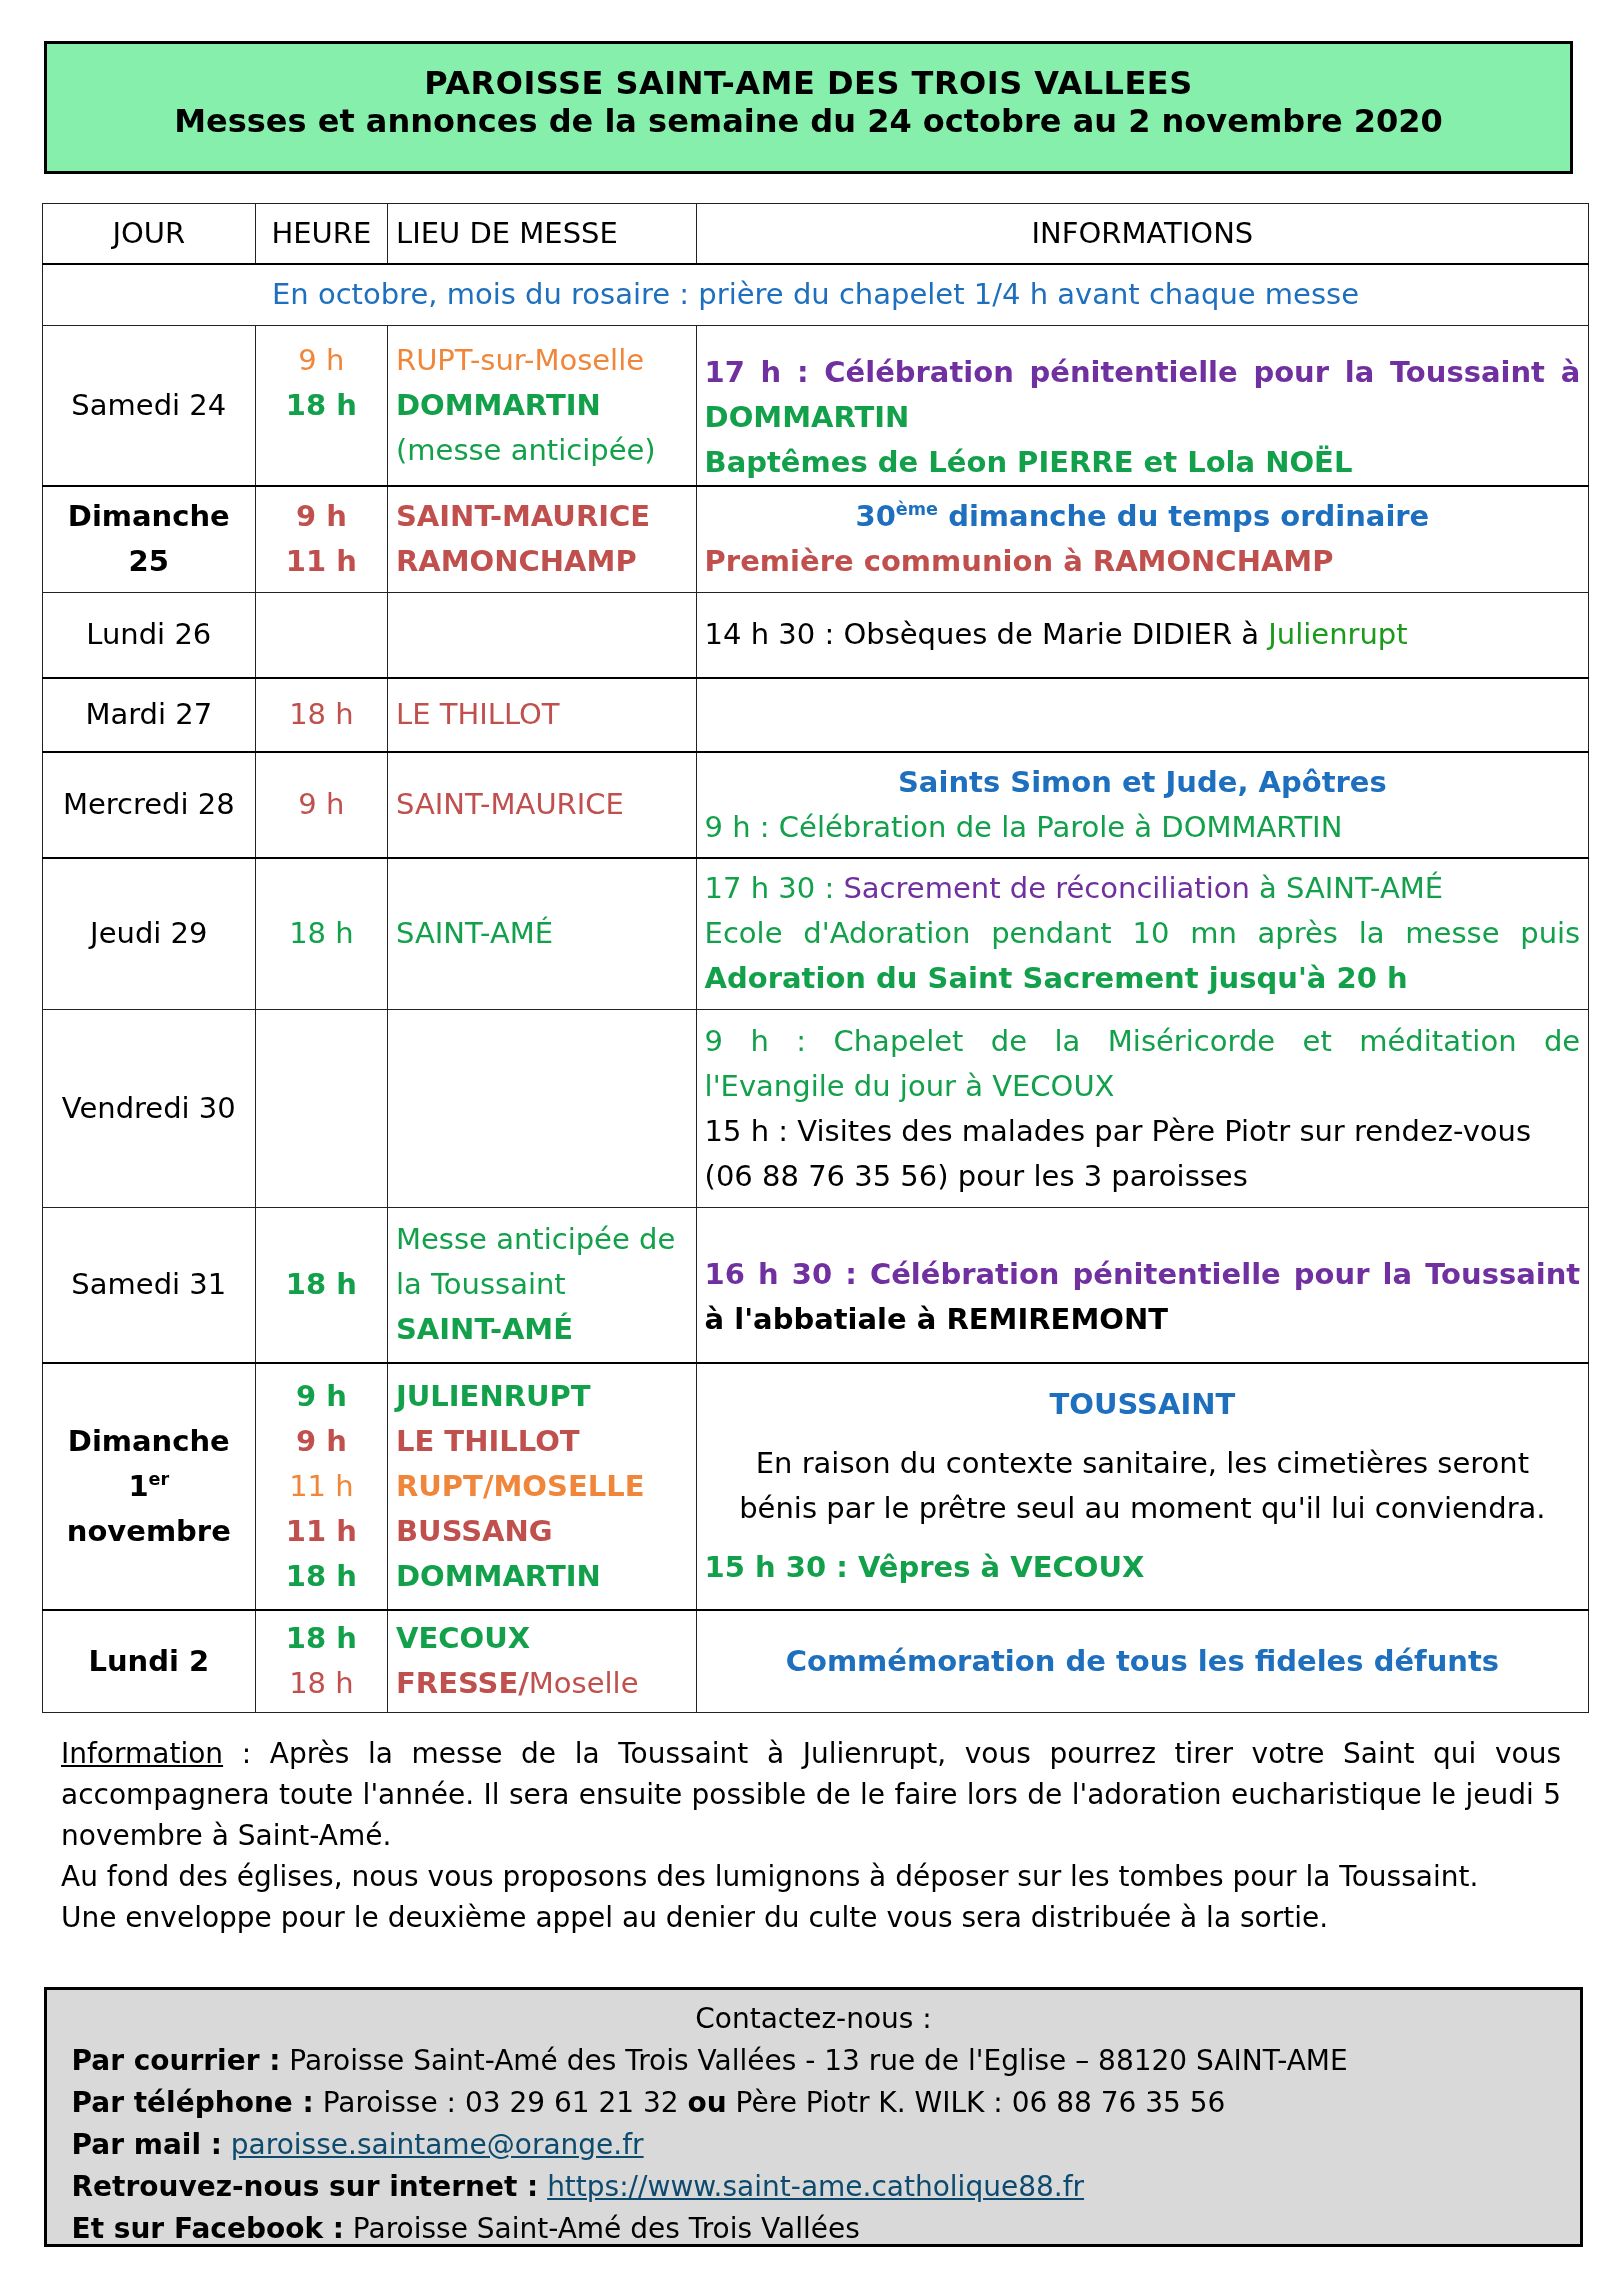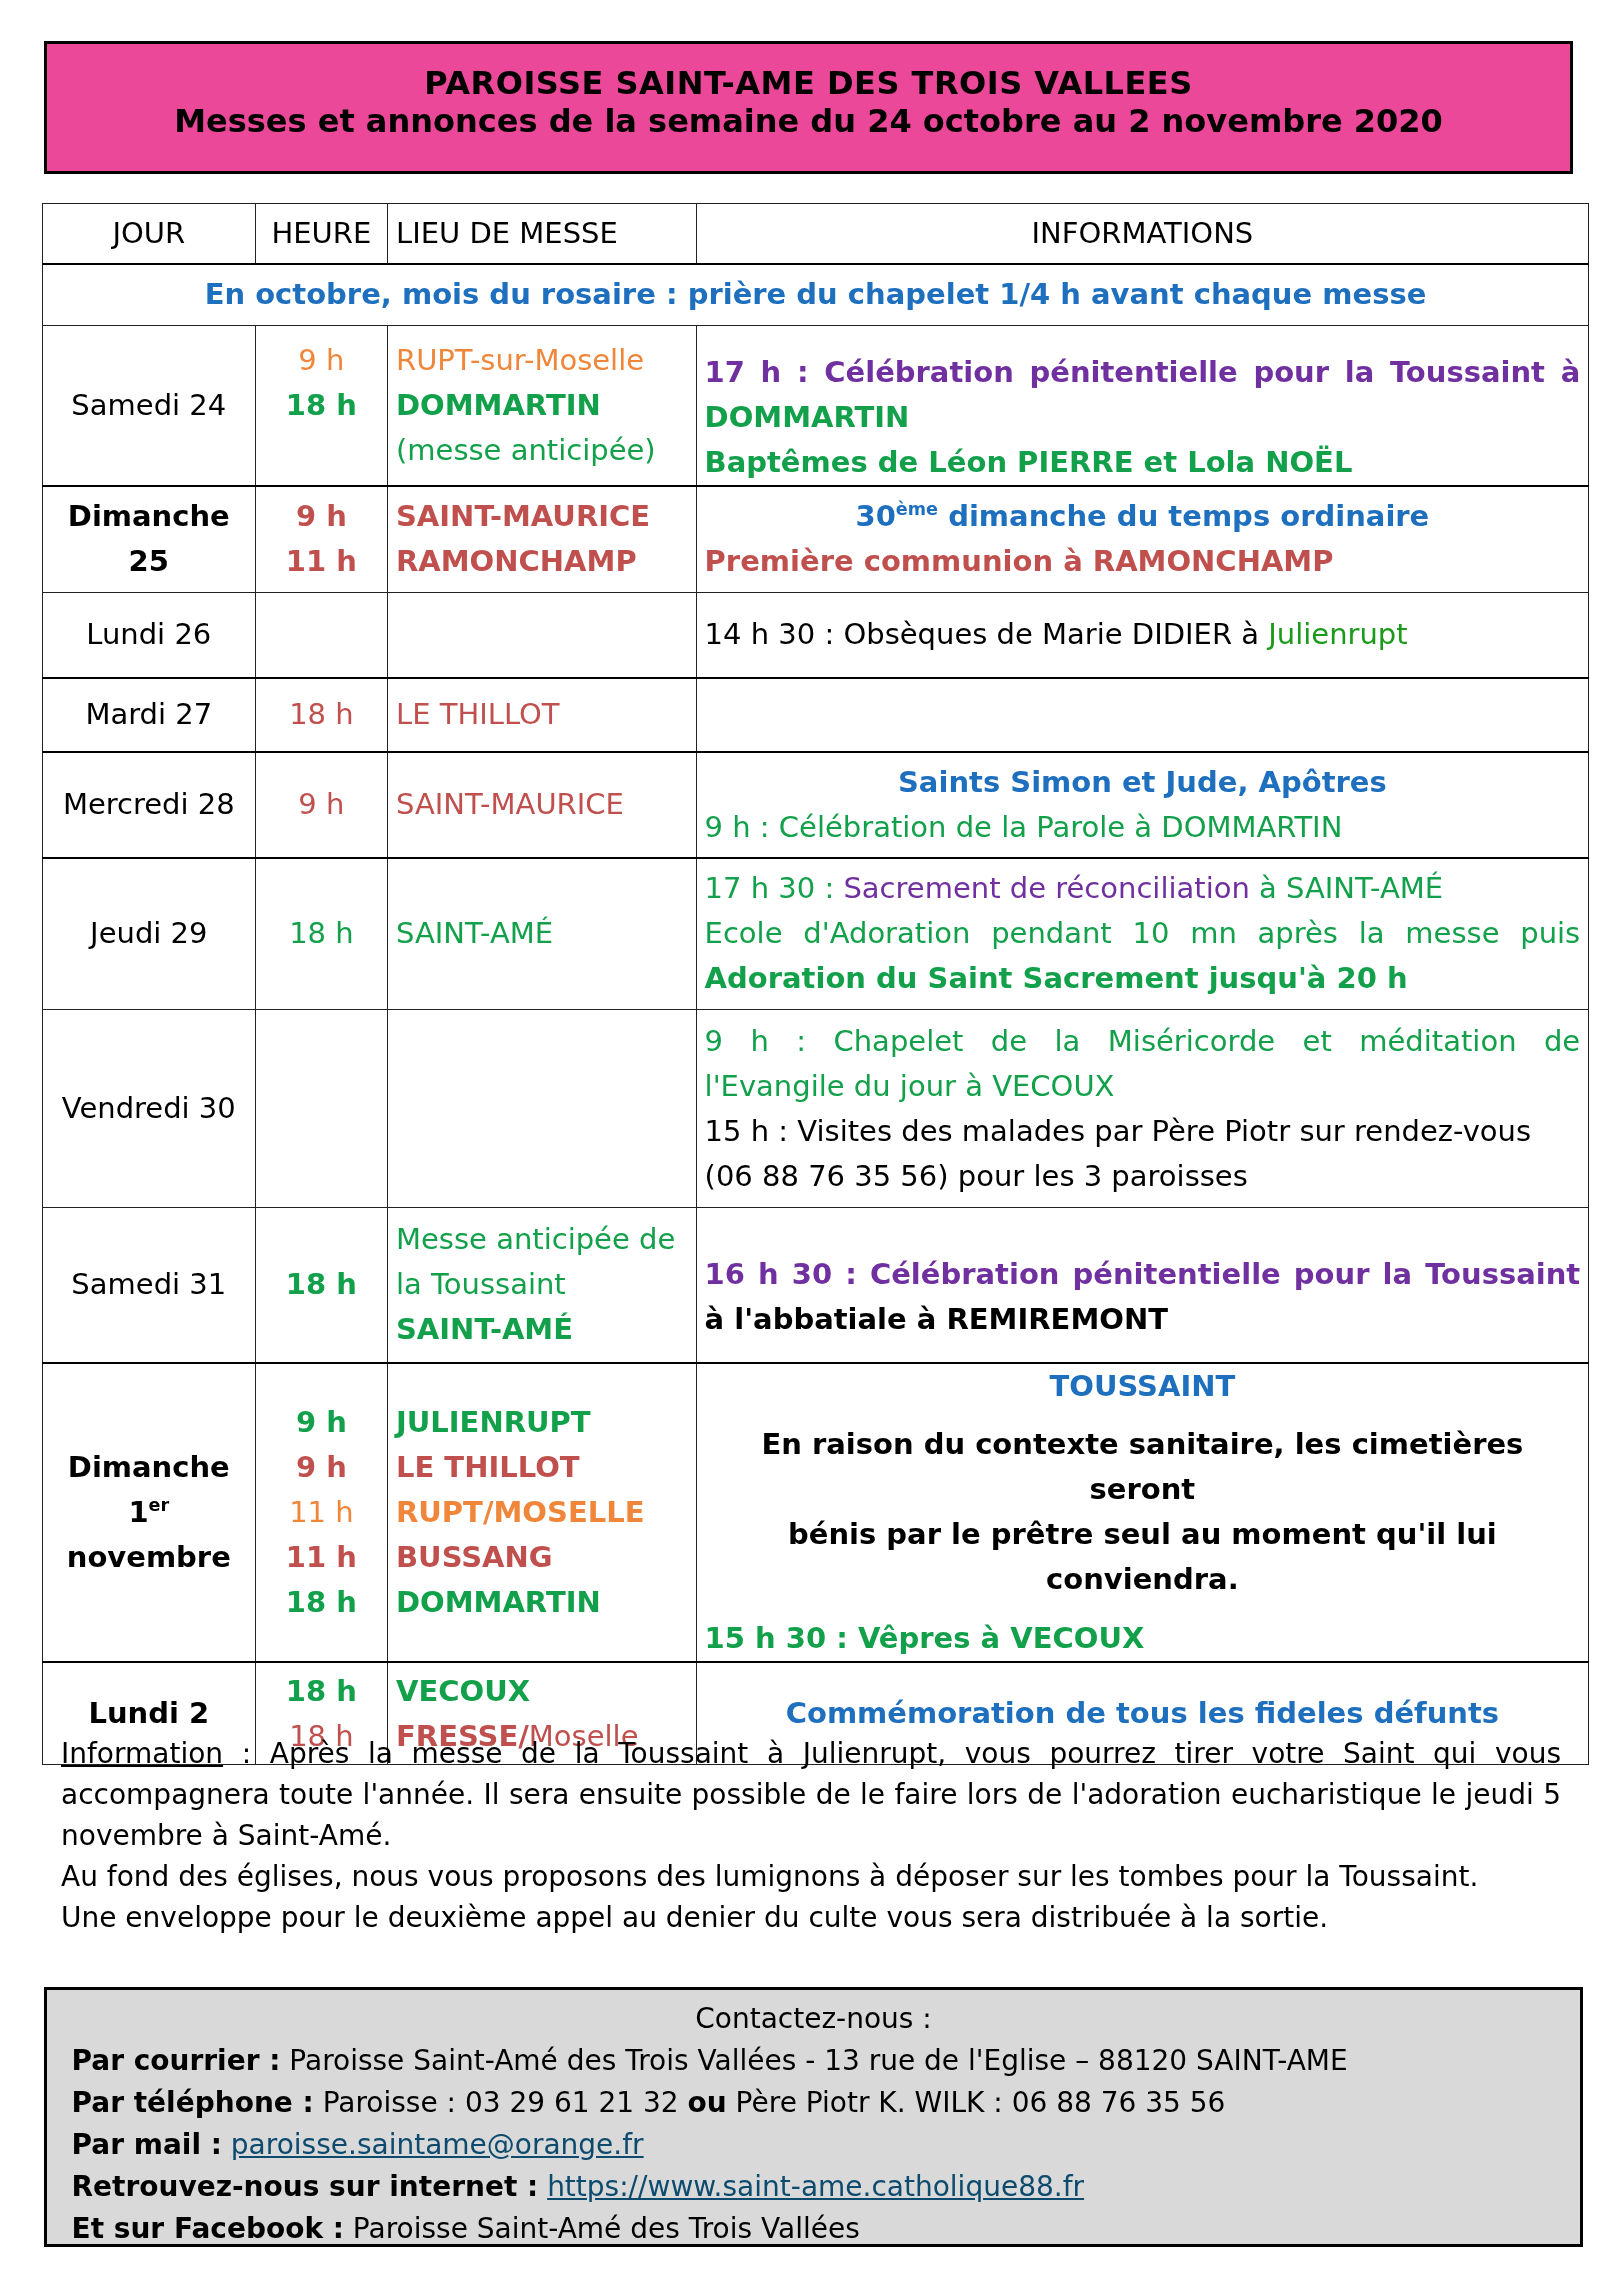--- a/index.html
+++ b/index.html
@@ -1,28 +1,28 @@
 <!DOCTYPE html>
 <html><head>
 <meta charset="utf-8">
 <style>
   html, body { margin:0; padding:0; background:#fff; }
   body { width:1621px; height:2293px; position:relative; font-family:"DejaVu Sans", sans-serif; color:#000; overflow:hidden; }
-  .title-box { position:absolute; left:44px; top:41px; width:1529px; height:133px; background:#ec4899; border:3.9px solid #000; box-sizing:border-box; text-align:center; }
+  .title-box { position:absolute; left:44px; top:41px; width:1529px; height:133px; background:#86efac; border:3.9px solid #000; box-sizing:border-box; text-align:center; }
   .title-box .t1 { font-size:32px; font-weight:bold; margin-top:19.6px; letter-spacing:0.5px; }
   .title-box .t2 { font-size:32px; font-weight:bold; margin-top:0; }
   table.sched { position:absolute; left:42px; top:203px; width:1547px; border-collapse:collapse; table-layout:fixed; }
   table.sched td, table.sched th { border:1.5px solid #222; padding:0 7.8px; font-size:29px; line-height:45px; vertical-align:middle; }
   table.sched tr.thick td { border-bottom:2.9px solid #000; }
   table.sched th { font-weight:normal; height:59px; border-bottom:2.9px solid #000; }
   .c-jour { width:196px; text-align:center; }
   .c-heure { width:116px; text-align:center; }
   .c-lieu { width:292px; text-align:left; }
   .c-info { text-align:left; }
-  .center { text-align:center;font-weight:bold; }
+  .center { text-align:center; }
   .justify { text-align:justify; text-align-last:justify; }
   .b { font-weight:bold; }
   .orange { color:#f0863a; }
   .green { color:#12a04a; }
   .dgreen { color:#1b9a1b; }
   .red { color:#c0504d; }
   .blue { color:#1e6fbe; }
   .purple { color:#7030a0;margin-top:24px; }
   sup { font-size:17.6px; line-height:0; }
   .info-block { position:absolute; left:61px; top:1733px; width:1500px; font-size:28px; line-height:41px; }

